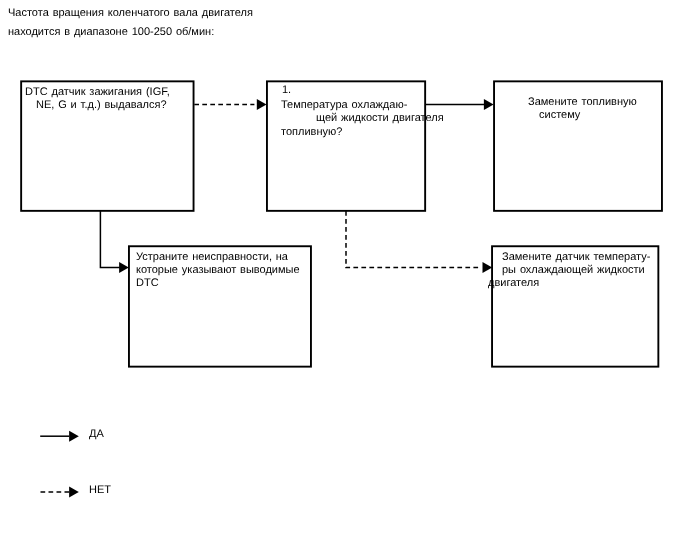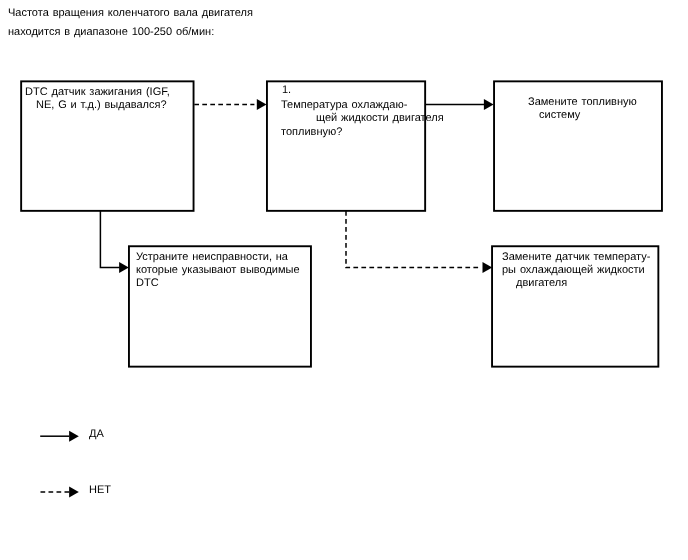--- a/index.html
+++ b/index.html
@@ -84,21 +84,21 @@
         <div class="txt" style="left: 527.7px; top: 110.3px; line-height: 11px; margin-left: 11px;">систему</div>
       </div>
       <div style="position: absolute; left: 0px; top: 0px;">
         <div class="txt" style="left: 136.3px; top: 252px; line-height: 11px;">Устраните неисправности, на</div>
         <div class="txt" style="left: 136.3px; top: 264.75px; line-height: 11px;">которые указывают выводимые</div>
         <div class="txt" style="left: 136.3px; top: 277.5px; line-height: 11px;">DTC</div>
       </div>
       <div style="position: absolute; left: 0px; top: 0px;">
         <div class="txt" style="left: 501.8px; top: 252px; line-height: 11px;">Замените датчик температу-</div>
         <div class="txt" style="left: 501.8px; top: 264.75px; line-height: 11px;">ры охлаждающей жидкости</div>
-        <div class="txt" style="left: 516px; top: 277.5px; line-height: 11px;">двигателя</div>
+        <div class="txt" style="left: 488px; top: 277.5px; line-height: 11px;">двигателя</div>
       </div>
       <div style="position: absolute; left: 0px; top: 0px;">
         <div class="txt" style="left: 88.9px; top: 428.6px; line-height: 11px;">ДА</div>
       </div>
       <div style="position: absolute; left: 0px; top: 0px;">
         <div class="txt" style="left: 89.2px; top: 484.9px; line-height: 11px;">НЕТ</div>
       </div>
     </div>
 </div>
 

